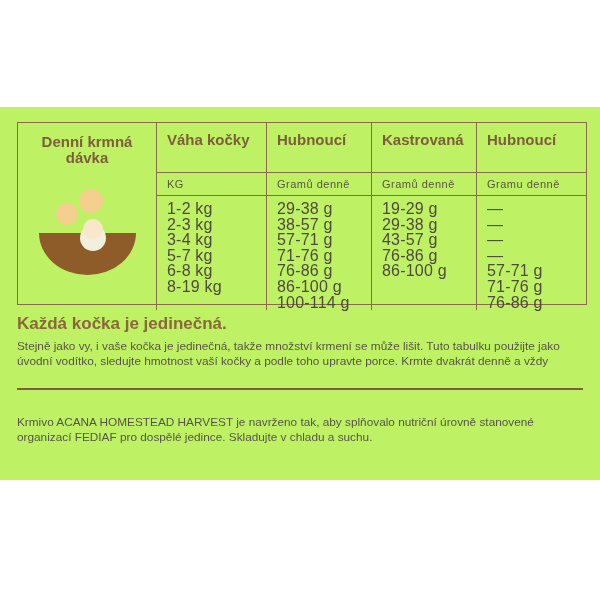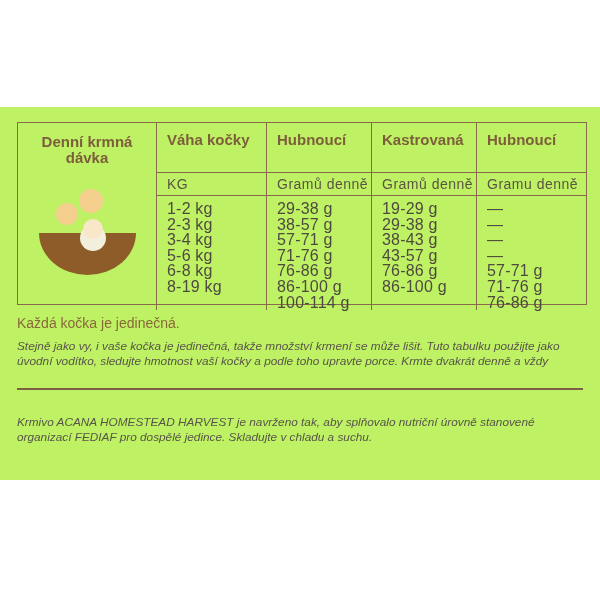--- a/index.html
+++ b/index.html
@@ -31,40 +31,40 @@
     text-align:center;line-height:16px;width:116px;
   }
   .bowl-svg{margin-top:21px;display:block;}
   .th{
     grid-row:1;border-left:1.5px solid #8a6a4c;border-bottom:1.5px solid #8a6a4c;
     font-size:15px;font-weight:bold;color:#7d5e3b;
     padding:8px 0 0 10px;box-sizing:border-box;line-height:17px;
   }
   .tu{
     grid-row:2;border-left:1.5px solid #8a6a4c;border-bottom:1.5px solid #8a6a4c;
-    font-size:14px;color:#5a5442;letter-spacing:0.5px;
+    font-size:11px;color:#5a5442;letter-spacing:0.5px;
     display:flex;align-items:center;padding-left:10px;box-sizing:border-box;
   }
   .tdcol{
     grid-row:3;border-left:1.5px solid #8a6a4c;
     padding:5px 0 0 10px;box-sizing:border-box;
   }
   .val{
     font-size:16px;color:#4e4a3e;height:15.6px;line-height:15.6px;
     letter-spacing:0.2px;white-space:nowrap;
   }
   .c2{grid-column:2}.c3{grid-column:3}.c4{grid-column:4}.c5{grid-column:5}
   
   .sec-heading{
     position:absolute;left:17px;top:207px;margin:0;
-    font-size:14px;font-weight:normal;color:#8a6839;line-height:19px;
+    font-size:17px;font-weight:bold;color:#8a6839;line-height:19px;
   }
   .para{position:absolute;left:17px;}
   .para .pline{
-    font-size:11.8px;color:#585449;height:15px;line-height:15px;white-space:nowrap;font-style:italic;
+    font-size:11.8px;color:#585449;height:15px;line-height:15px;white-space:nowrap;
   }
   .para1{top:232px;}
   .divider{
     position:absolute;left:17px;top:281px;width:566px;height:2px;
     background:#7e5d45;
   }
   .para2{top:308px;}
 </style>
 </head>
 <body>
@@ -91,39 +91,38 @@
 
     <div class="tu c2">KG</div>
     <div class="tu c3">Gramů denně</div>
     <div class="tu c4">Gramů denně</div>
     <div class="tu c5">Gramu denně</div>
 
     <div class="tdcol c2">
       <div class="val">1-2 kg</div>
       <div class="val">2-3 kg</div>
       <div class="val">3-4 kg</div>
-      <div class="val">5-6 kg</div>
+      <div class="val">5-7 kg</div>
       <div class="val">6-8 kg</div>
       <div class="val">8-19 kg</div>
     </div>
 
     <div class="tdcol c3">
       <div class="val">29-38 g</div>
       <div class="val">38-57 g</div>
       <div class="val">57-71 g</div>
       <div class="val">71-76 g</div>
       <div class="val">76-86 g</div>
       <div class="val">86-100 g</div>
       <div class="val">100-114 g</div>
     </div>
 
     <div class="tdcol c4">
       <div class="val">19-29 g</div>
       <div class="val">29-38 g</div>
-      <div class="val">38-43 g</div>
       <div class="val">43-57 g</div>
       <div class="val">76-86 g</div>
       <div class="val">86-100 g</div>
     </div>
 
     <div class="tdcol c5">
       <div class="val">—</div>
       <div class="val">—</div>
       <div class="val">—</div>
       <div class="val">—</div>

